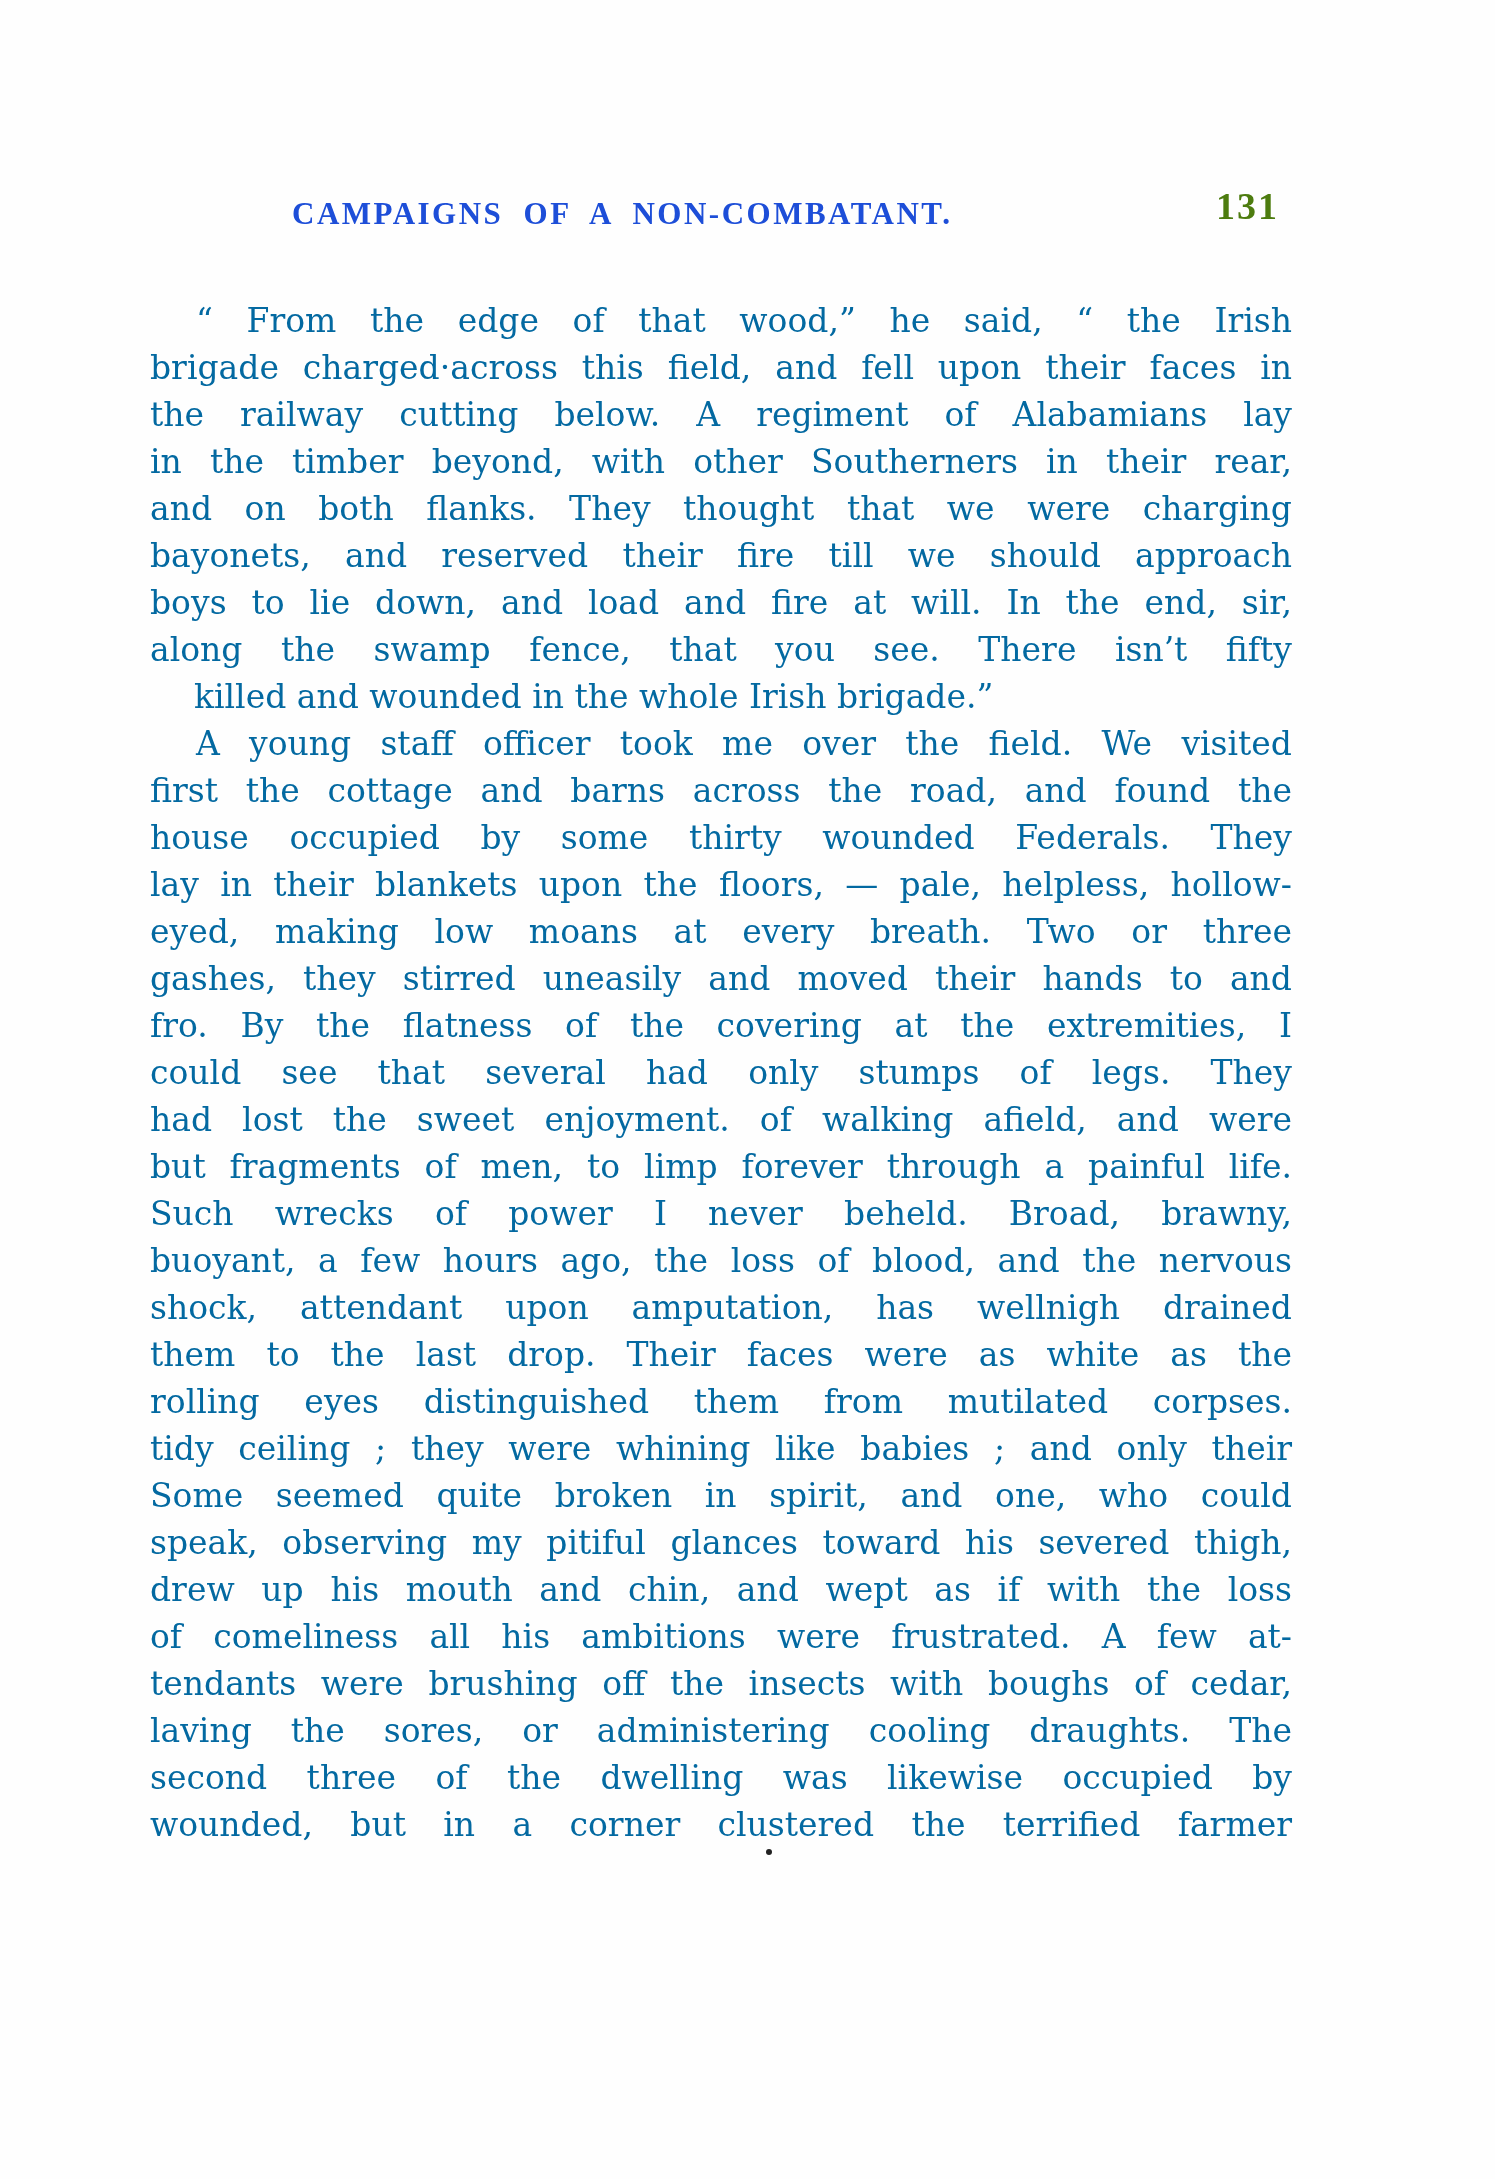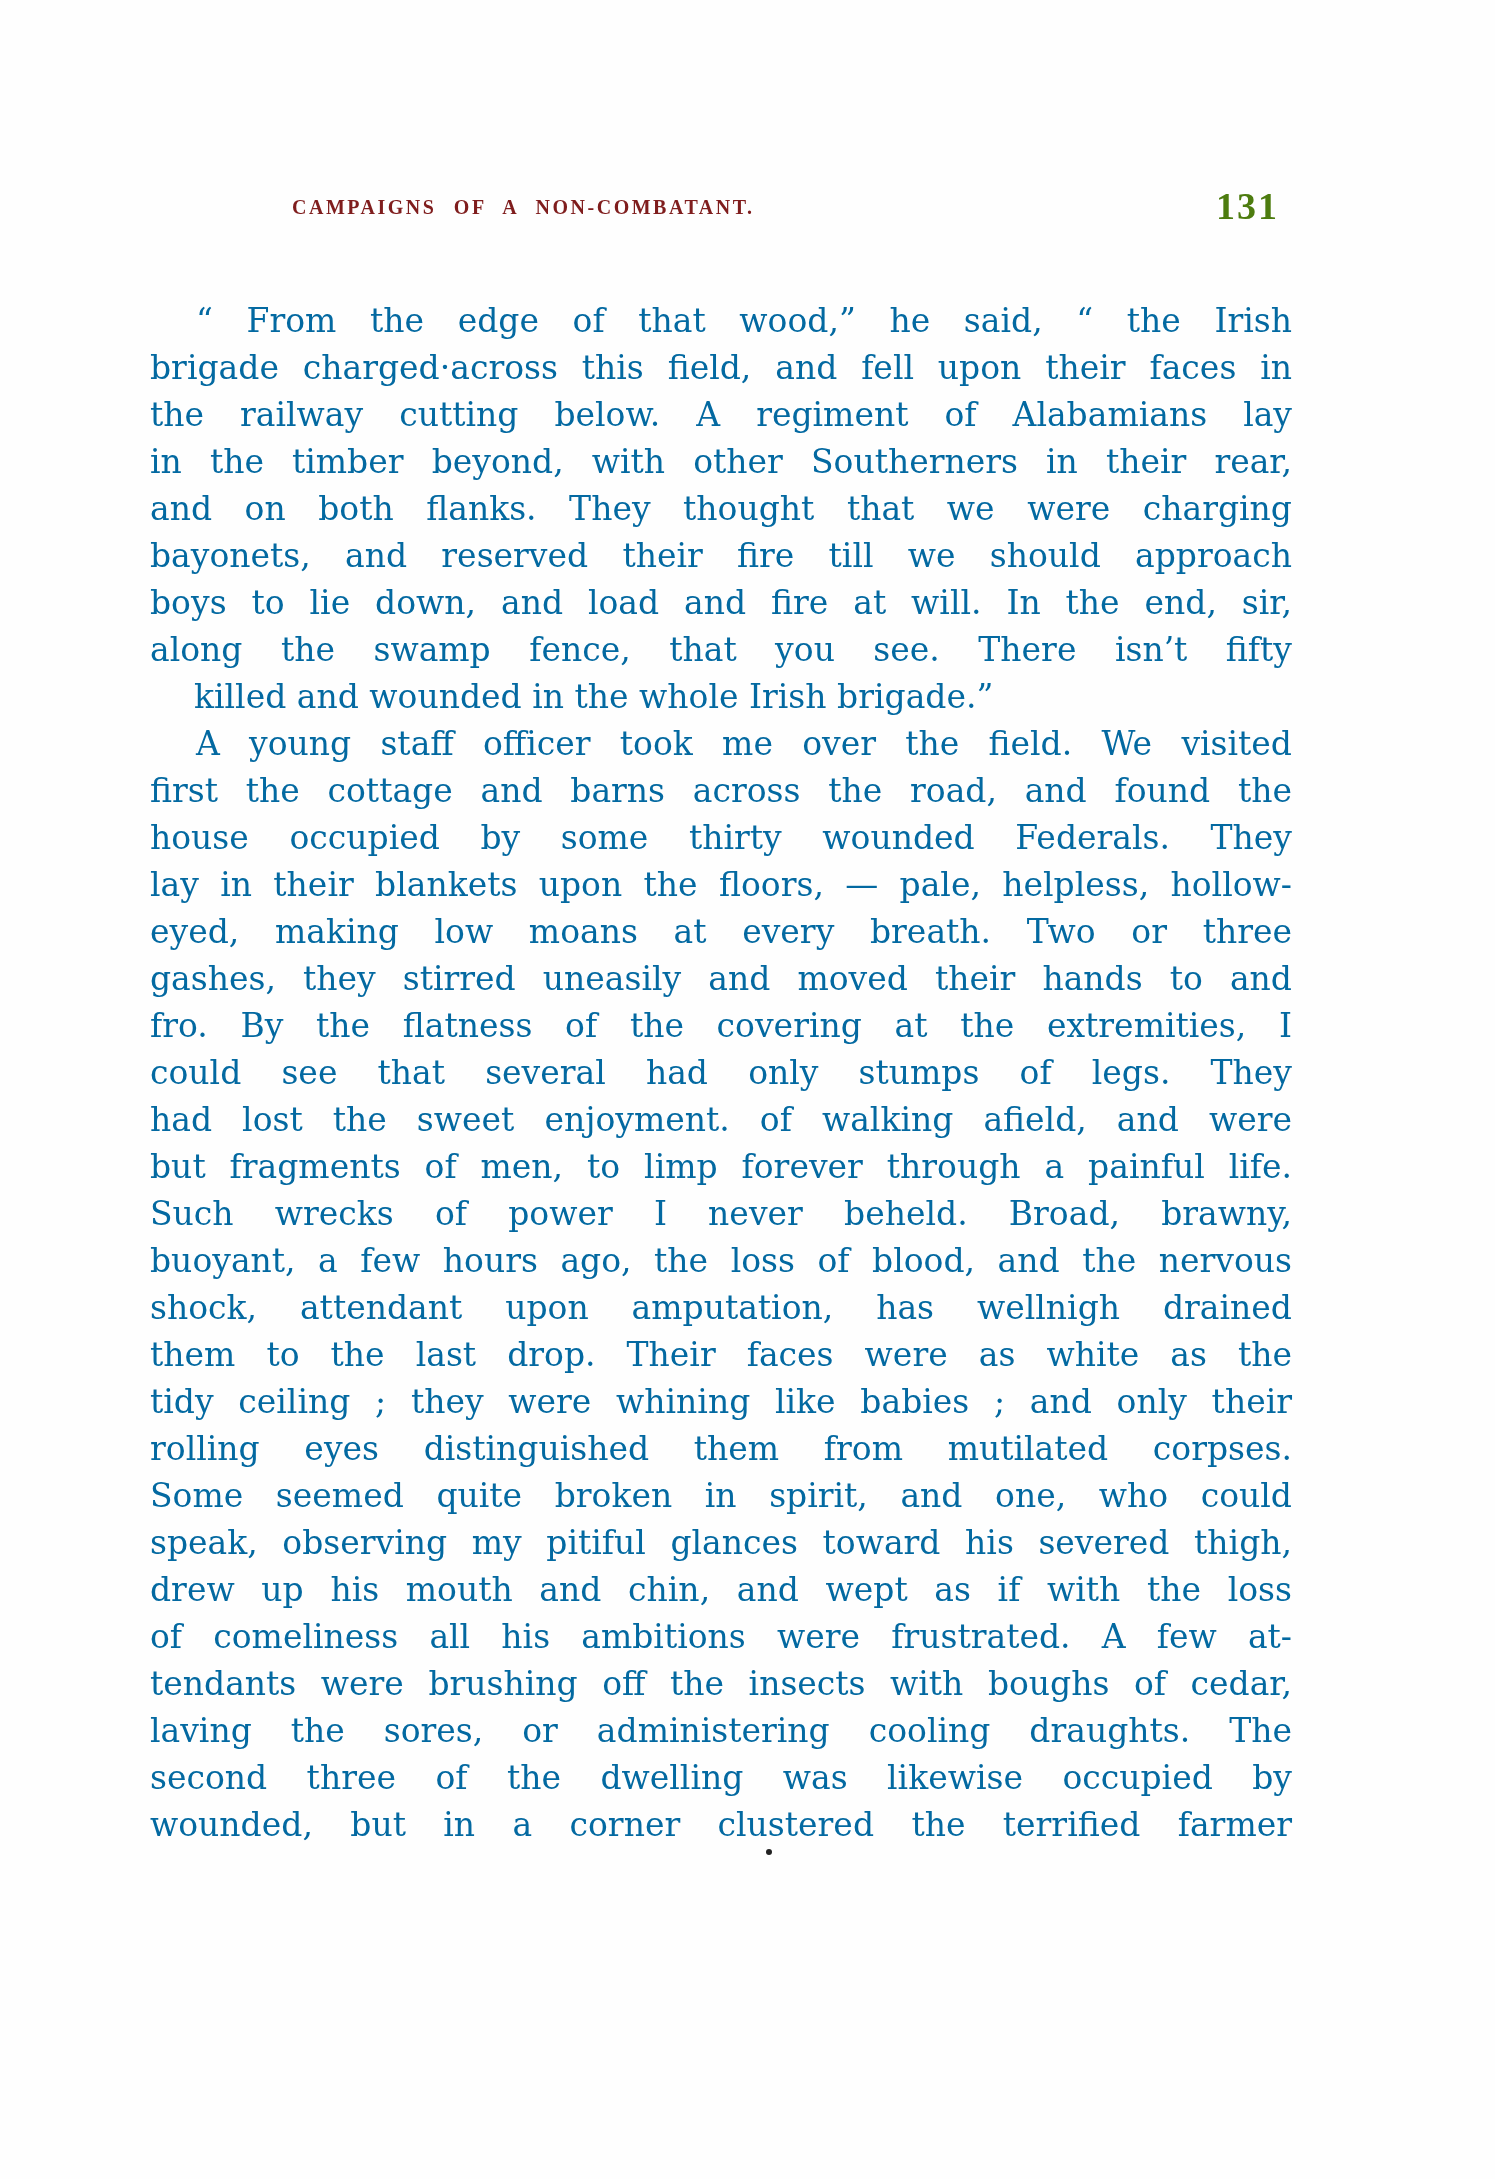--- a/index.html
+++ b/index.html
@@ -15,25 +15,25 @@
     color: #111111;
     font-family: "DejaVu Serif", serif;
     overflow: hidden;
   }
   .running-head-title {
     position: absolute;
     top: 196px;
     left: 292px;
     font-family: "Liberation Serif", serif;
     font-weight: bold;
-    font-size: 20px;
+    font-size: 31px;
     letter-spacing: 2.5px;
     word-spacing: 10px;
     white-space: nowrap;
-    color: #7f1d1d;
+    color: #1d4ed8;
   }
   .page-number {
     position: absolute;
     top: 184px;
     left: 1216px;
     font-family: "Liberation Serif", serif;
     font-weight: bold;
     font-size: 38px;
     letter-spacing: 2px;
     color: #4d7c0f;
@@ -98,22 +98,22 @@
     <div class="line">eyed, making low moans at every breath.  Two or three</div>
     <div class="line">gashes, they stirred uneasily and moved their hands to and</div>
     <div class="line">fro.  By the flatness of the covering at the extremities, I</div>
     <div class="line">could see that several had only stumps of legs.  They</div>
     <div class="line">had lost the sweet enjoyment. of walking afield, and were</div>
     <div class="line">but fragments of men, to limp forever through a painful life.</div>
     <div class="line">Such wrecks of power I never beheld.  Broad, brawny,</div>
     <div class="line">buoyant, a few hours ago, the loss of blood, and the nervous</div>
     <div class="line">shock, attendant upon amputation, has wellnigh drained</div>
     <div class="line">them to the last drop.  Their faces were as white as the</div>
+    <div class="line">rolling eyes distinguished them from mutilated corpses.</div>
     <div class="line">tidy ceiling ; they were whining like babies ; and only their</div>
-    <div class="line">rolling eyes distinguished them from mutilated corpses.</div>
     <div class="line">Some seemed quite broken in spirit, and one, who could</div>
     <div class="line">speak, observing my pitiful glances toward his severed thigh,</div>
     <div class="line">drew up his mouth and chin, and wept as if with the loss</div>
     <div class="line">of comeliness all his ambitions were frustrated.  A few at-</div>
     <div class="line">tendants were brushing off the insects with boughs of cedar,</div>
     <div class="line">laving the sores, or administering cooling draughts.  The</div>
     <div class="line">second three of the dwelling was likewise occupied by</div>
     <div class="line">wounded, but in a corner clustered the terrified farmer</div>
 
   </div>

